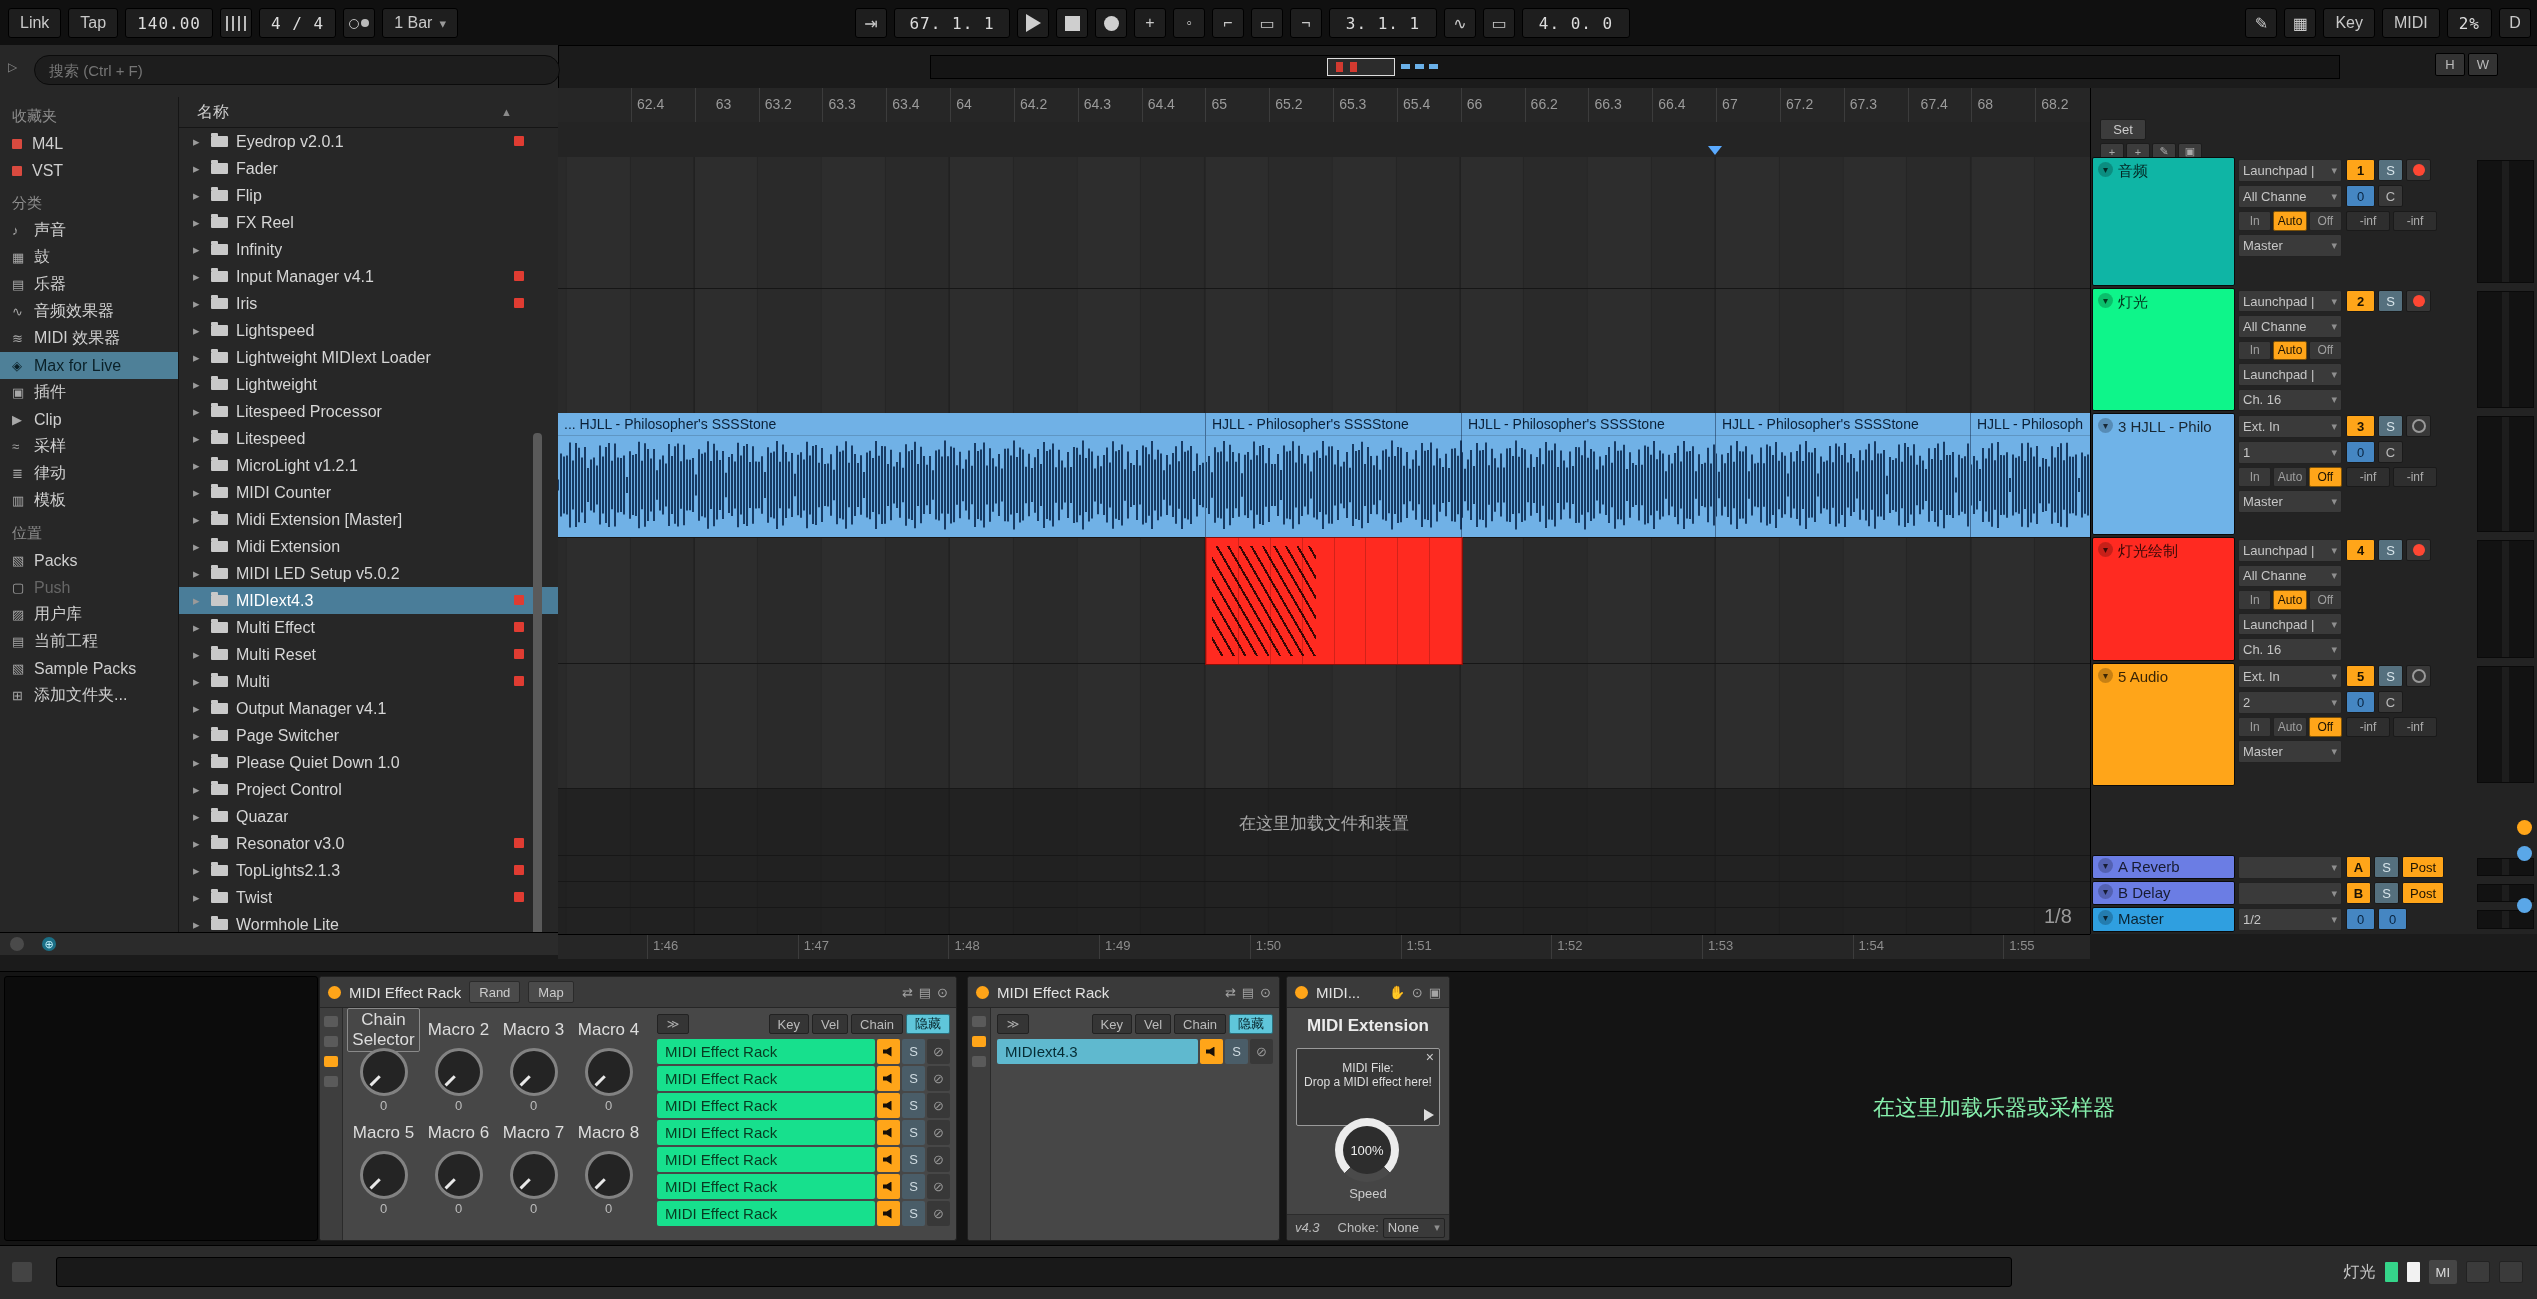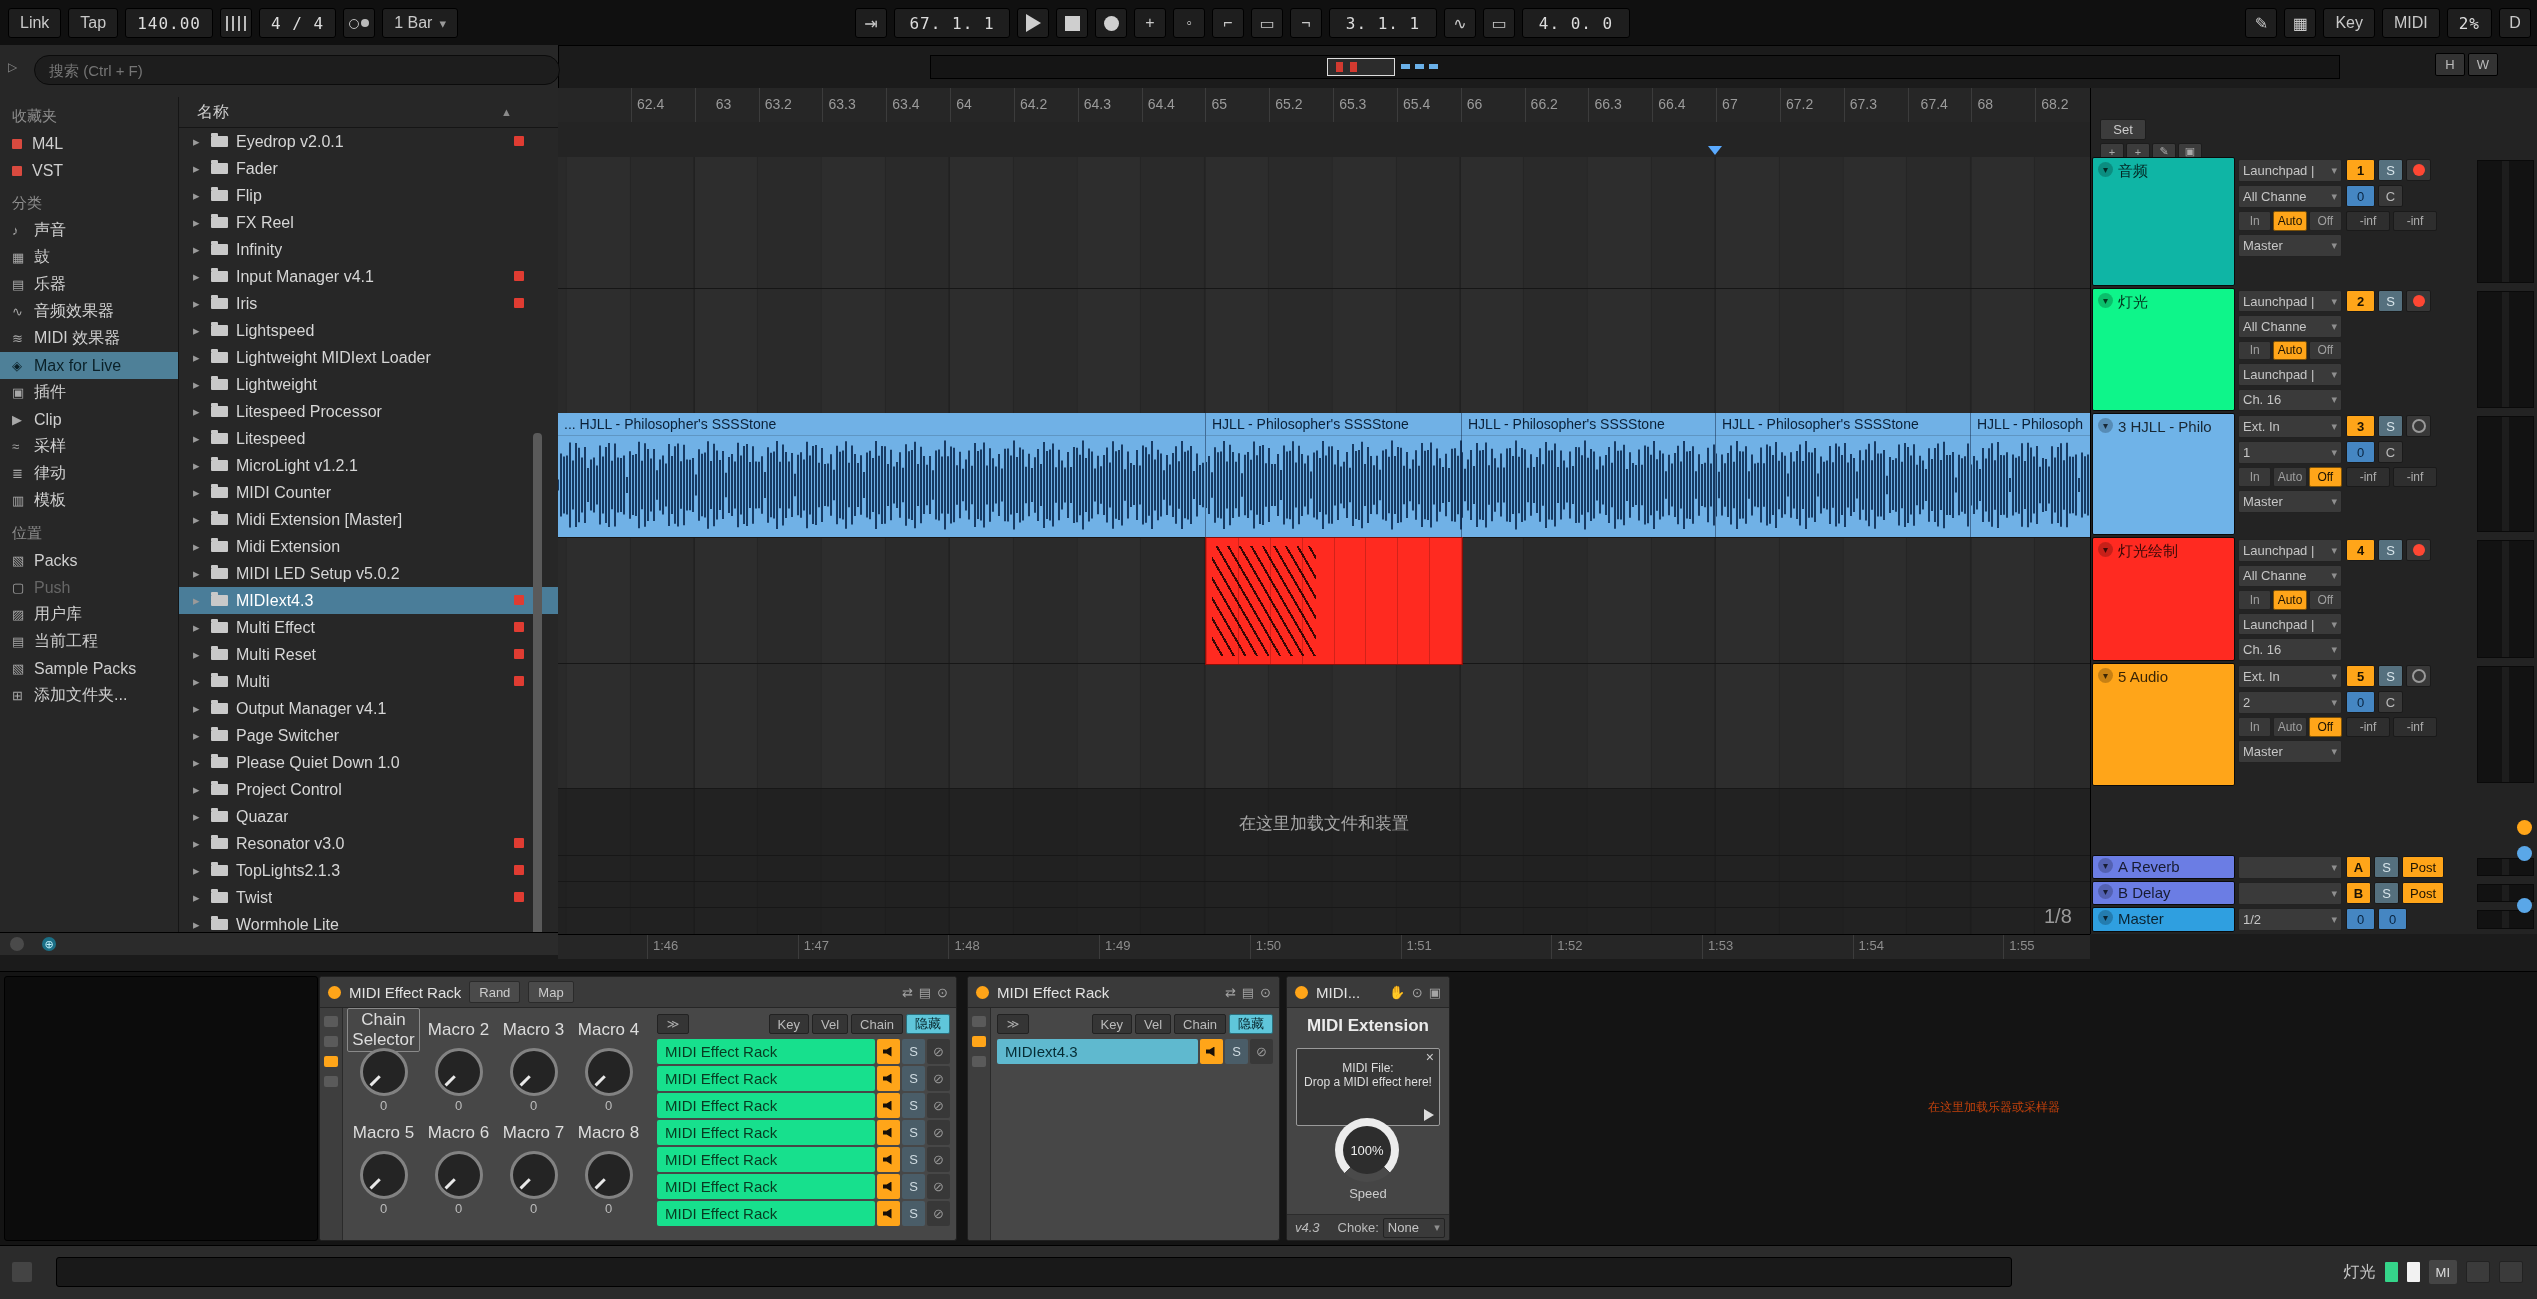--- a/index.html
+++ b/index.html
@@ -178,21 +178,21 @@
   .fbplay{position:absolute;right:5px;bottom:4px;width:0;height:0;border-left:10px solid #ddd;border-top:6px solid transparent;border-bottom:6px solid transparent;}
   .bigknob{width:64px;height:64px;border-radius:50%;margin:52px auto 0;background:conic-gradient(from 225deg,#ececec 0 270deg,#4a4a4a 270deg 360deg);
            display:flex;align-items:center;justify-content:center;position:absolute;left:48px;top:58px;}
   .bkin{width:48px;height:48px;border-radius:50%;background:#2d2d2d;display:flex;align-items:center;justify-content:center;font-size:13px;color:#eee;}
   #bklabel{position:absolute;left:0;right:0;top:178px;text-align:center;font-size:13px;color:#ccc;}
   #mextfoot{position:absolute;left:0;right:0;bottom:0;height:25px;background:#3a3a3a;border-top:1px solid #2c2c2c;
             display:flex;align-items:center;padding:0 8px;gap:18px;font-size:13px;color:#bbb;}
   #mextfoot .ver{font-style:italic;}
   #mextfoot .chk{margin-left:auto;display:flex;gap:4px;align-items:center;}
   #instdrop{position:absolute;left:1455px;top:4px;right:4px;height:263px;display:flex;align-items:center;justify-content:center;
-            color:#c2410c;font-size:12px;}
+            color:#86efac;font-size:22px;}
 
   
   #statusbar{position:absolute;left:0;bottom:0;width:2537px;height:53px;background:#2b2b2b;border-top:1px solid #000;}
   #stico{position:absolute;left:12px;top:16px;width:20px;height:20px;background:#444;border-radius:2px;}
   #stinput{position:absolute;left:56px;top:11px;width:1934px;height:28px;background:#191919;border:1px solid #000;border-radius:3px;
            color:#ccc;padding:0 10px;font-family:inherit;font-size:15px;outline:none;}
   #stright{position:absolute;right:14px;top:11px;display:flex;align-items:center;gap:9px;height:30px;}
   .stsw{width:13px;height:20px;border-radius:1px;}
   #stmi{height:24px;padding:0 7px;background:#454545;border-radius:2px;font-size:13px;color:#ddd;display:flex;align-items:center;}
   .stic{width:22px;height:20px;background:#3b3b3b;border:1px solid #222;border-radius:2px;}

